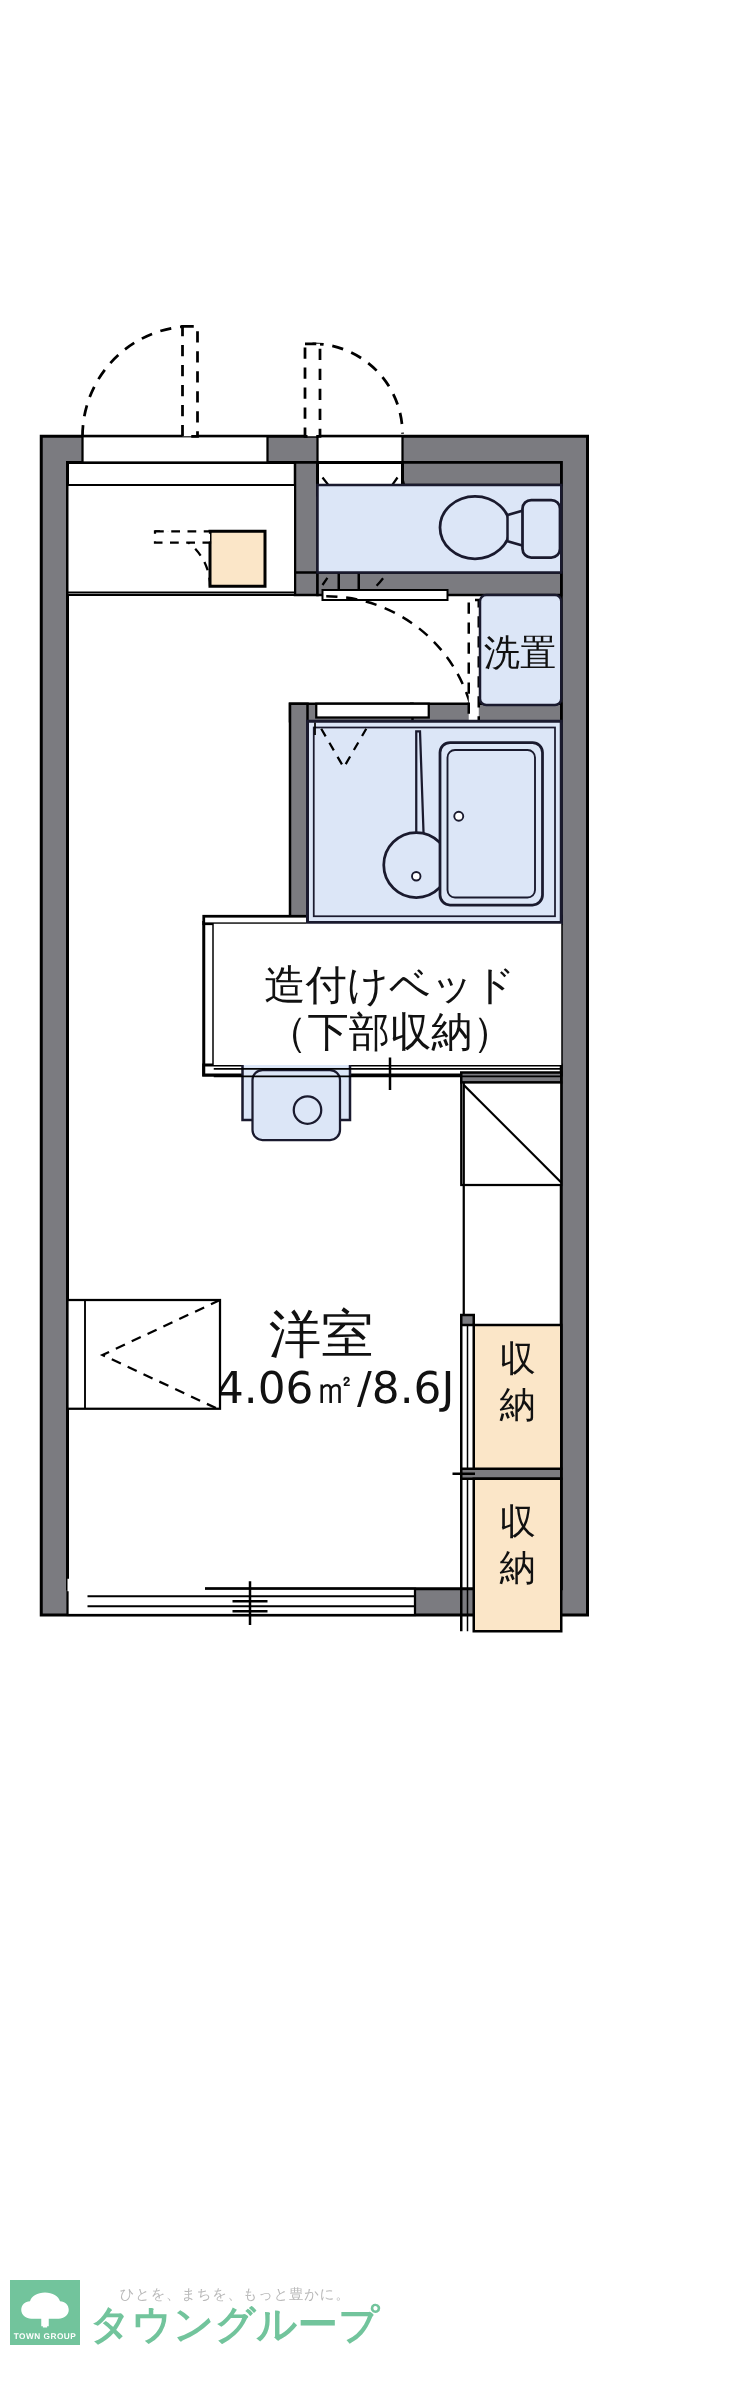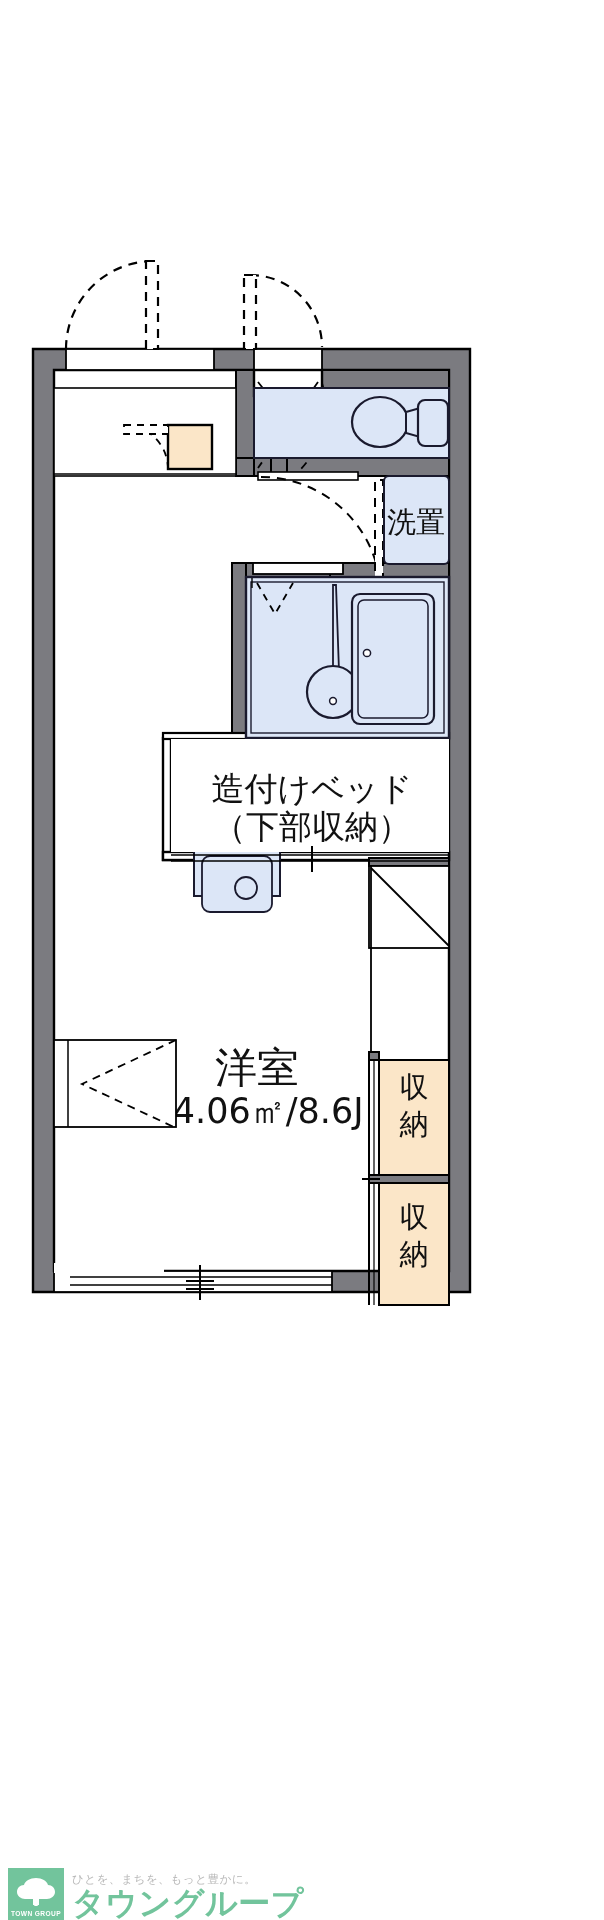--- a/index.html
+++ b/index.html
@@ -205,21 +205,21 @@
     <line x1="70" y1="1285" x2="332" y2="1285" stroke="#000000" stroke-width="1.5"></line>
     <line x1="200" y1="1265" x2="200" y2="1300" stroke="#000000" stroke-width="2"></line>
     <line x1="186" y1="1281" x2="214" y2="1281" stroke="#000000" stroke-width="2"></line>
     <line x1="186" y1="1289" x2="214" y2="1289" stroke="#000000" stroke-width="2"></line>
   </g>
 
   <rect x="54" y="1263" width="110" height="10" fill="#ffffff" stroke="none"></rect>
 
 </svg>
 
-<div id="brand-footer" style="position:absolute;left:0;top:1868px;width:604px;height:52px;">
+<div id="brand-footer" style="position:absolute;left:0;top:1824px;width:604px;height:52px;text-align:center;">
 
   <div style="position:absolute;left:8px;top:0;width:56px;height:52px;background:#72c49c;
               display:flex;flex-direction:column;align-items:center;justify-content:flex-end;">
     <svg width="44" height="34" viewBox="0 0 44 34" style="margin-bottom:1px;">
       <path d="M22,3 C28,3 33,6 34,10 C38,10 41,13 41,17 C41,21 37,24 33,24
                L25,24 L25,30 L19,30 L19,24 L11,24 C7,24 3,21 3,17
                C3,13 6,10 10,10 C11,6 16,3 22,3 Z" fill="#ffffff"></path>
       <rect x="20.3" y="18" width="3.4" height="13" fill="#ffffff"></rect>
     </svg>
     <div style="font-size:6.6px;color:#ffffff;letter-spacing:.4px;font-weight:bold;

